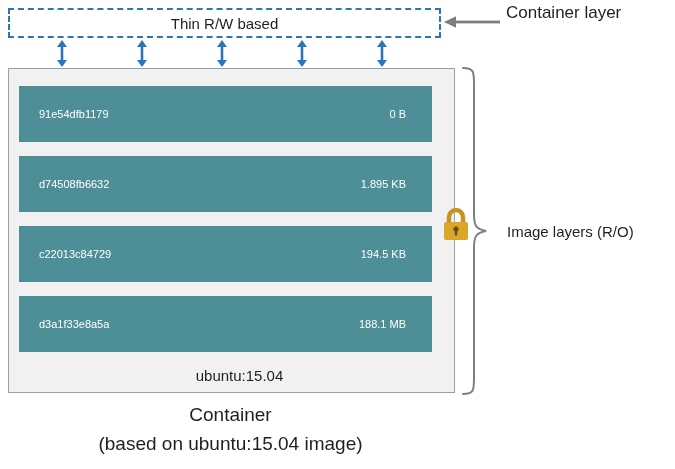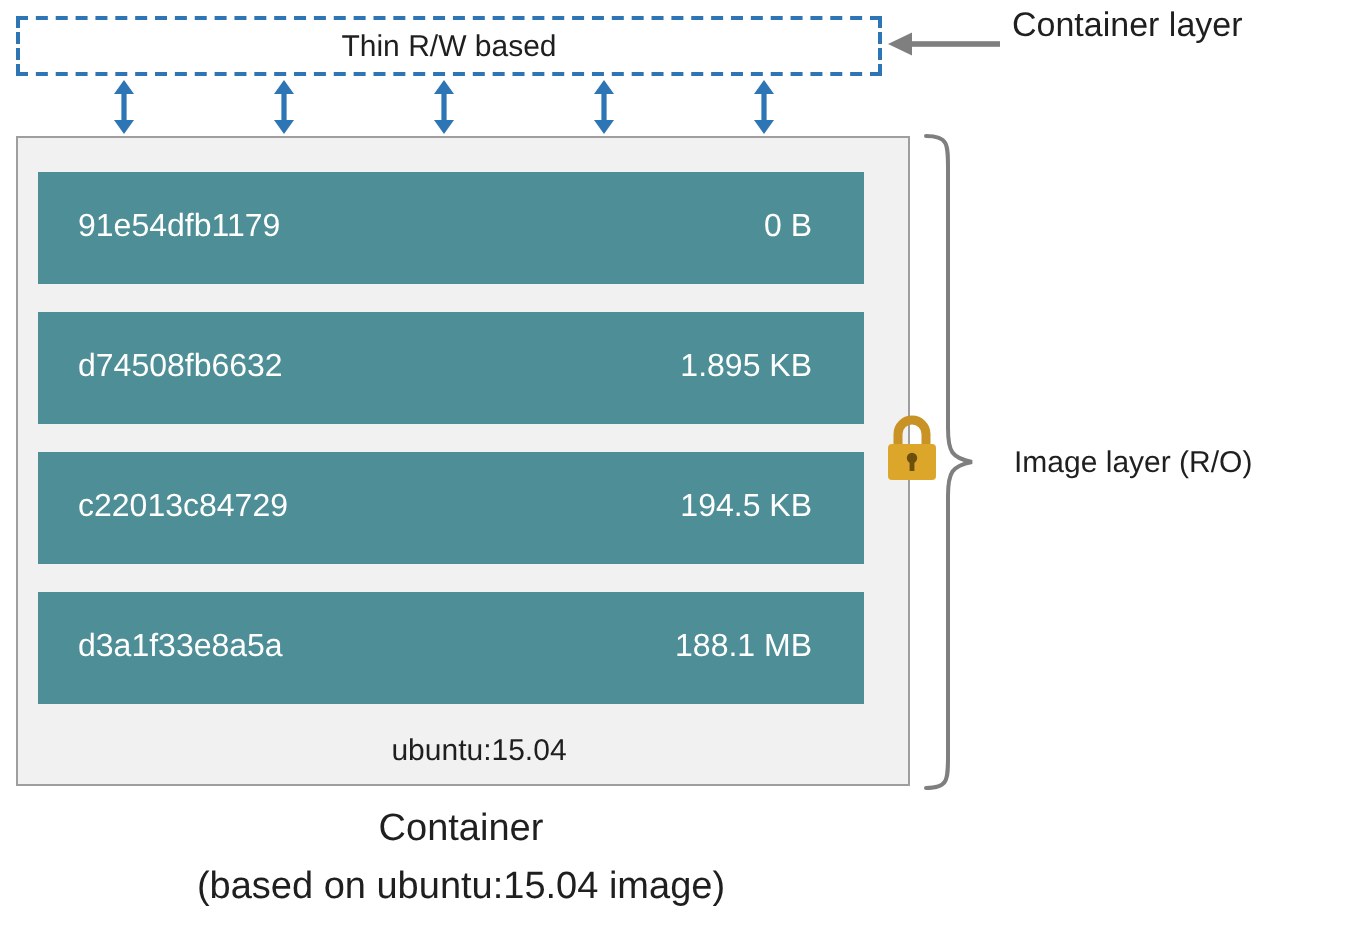--- a/index.html
+++ b/index.html
@@ -42,21 +42,21 @@
   .container-box{
     position:absolute;left:8px;top:68px;width:445px;height:323px;
     background:var(--container-fill);
     border:1px solid var(--container-border);
   }
   .layer-row{
     position:absolute;left:10px;width:413px;height:56px;
     background:var(--layer-fill);
     display:flex;align-items:center;justify-content:space-between;
     padding:0 26px 0 20px;box-sizing:border-box;
-    color:#ffffff;font-size:16px;
+    color:#ffffff;font-size:11px;
   }
   .lr-1{top:17px;} .lr-2{top:87px;} .lr-3{top:157px;} .lr-4{top:227px;}
   .base-label{
     position:absolute;left:16px;right:0;bottom:8px;
     text-align:center;font-size:15px;color:var(--text-dark);
   }
   
   .lock{position:absolute;left:440px;top:205px;}
   .lock-shackle{stroke:var(--lock-shackle);}
   .lock-body{fill:var(--lock-gold);}
@@ -135,20 +135,20 @@
   <svg class="lock" width="32" height="40" viewBox="0 0 32 40">
     <path class="lock-shackle" d="M9 18 v-6 a7 7 0 0 1 14 0 v6" stroke-width="4.5" fill="none"></path>
     <rect class="lock-body" x="4" y="17" width="24" height="18" rx="2"></rect>
     <circle class="lock-keyhole" cx="16" cy="24" r="2.6"></circle>
     <rect class="lock-keyhole" x="14.8" y="24" width="2.4" height="6.5"></rect>
   </svg>
 
   <svg class="brace" width="28" height="330" viewBox="0 0 28 330">
     <path d="M2 2 C 13 2, 13 6, 13 18 L 13 148 C 13 160, 15 163, 25 165 C 15 167, 13 170, 13 182 L 13 312 C 13 324, 13 328, 2 328"></path>
   </svg>
-  <div class="image-layers-label">Image layer (R/O)</div>
+  <div class="image-layers-label">Image layers (R/O)</div>
 
   <div class="caption">
     <div>Container</div>
     <div>(based on ubuntu:15.04 image)</div>
   </div>
 
 </div>
 
 </body></html>

